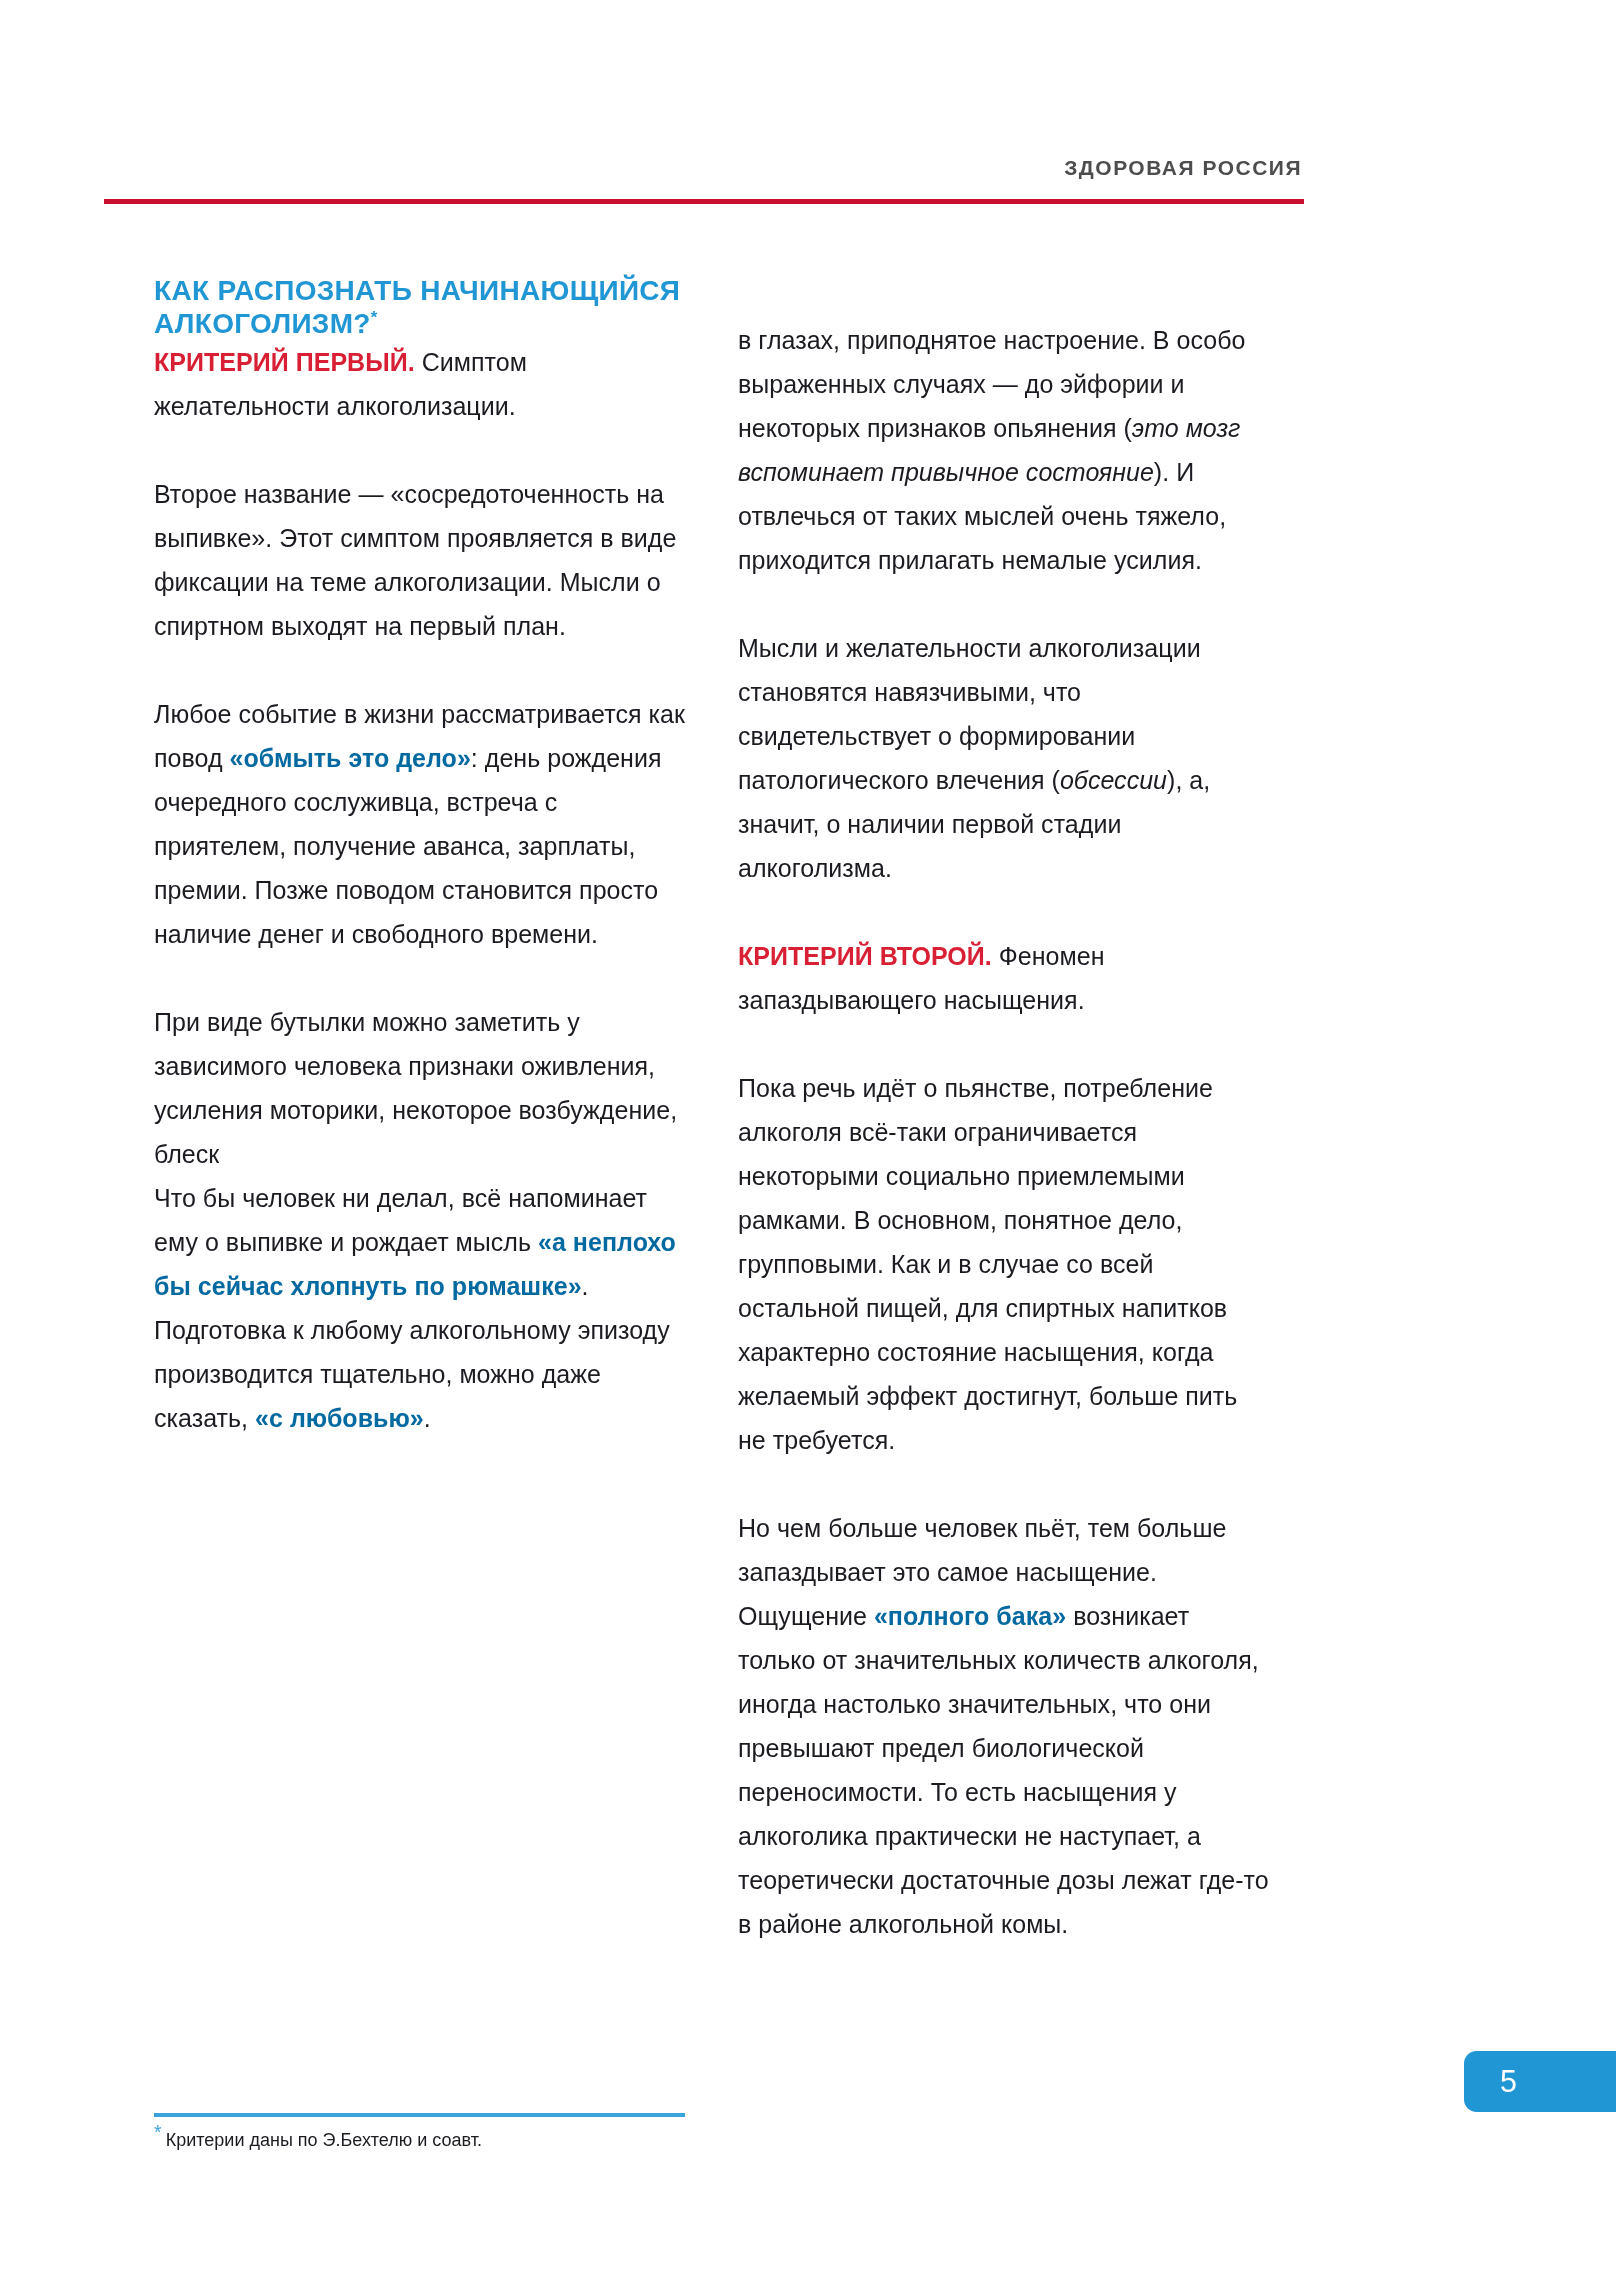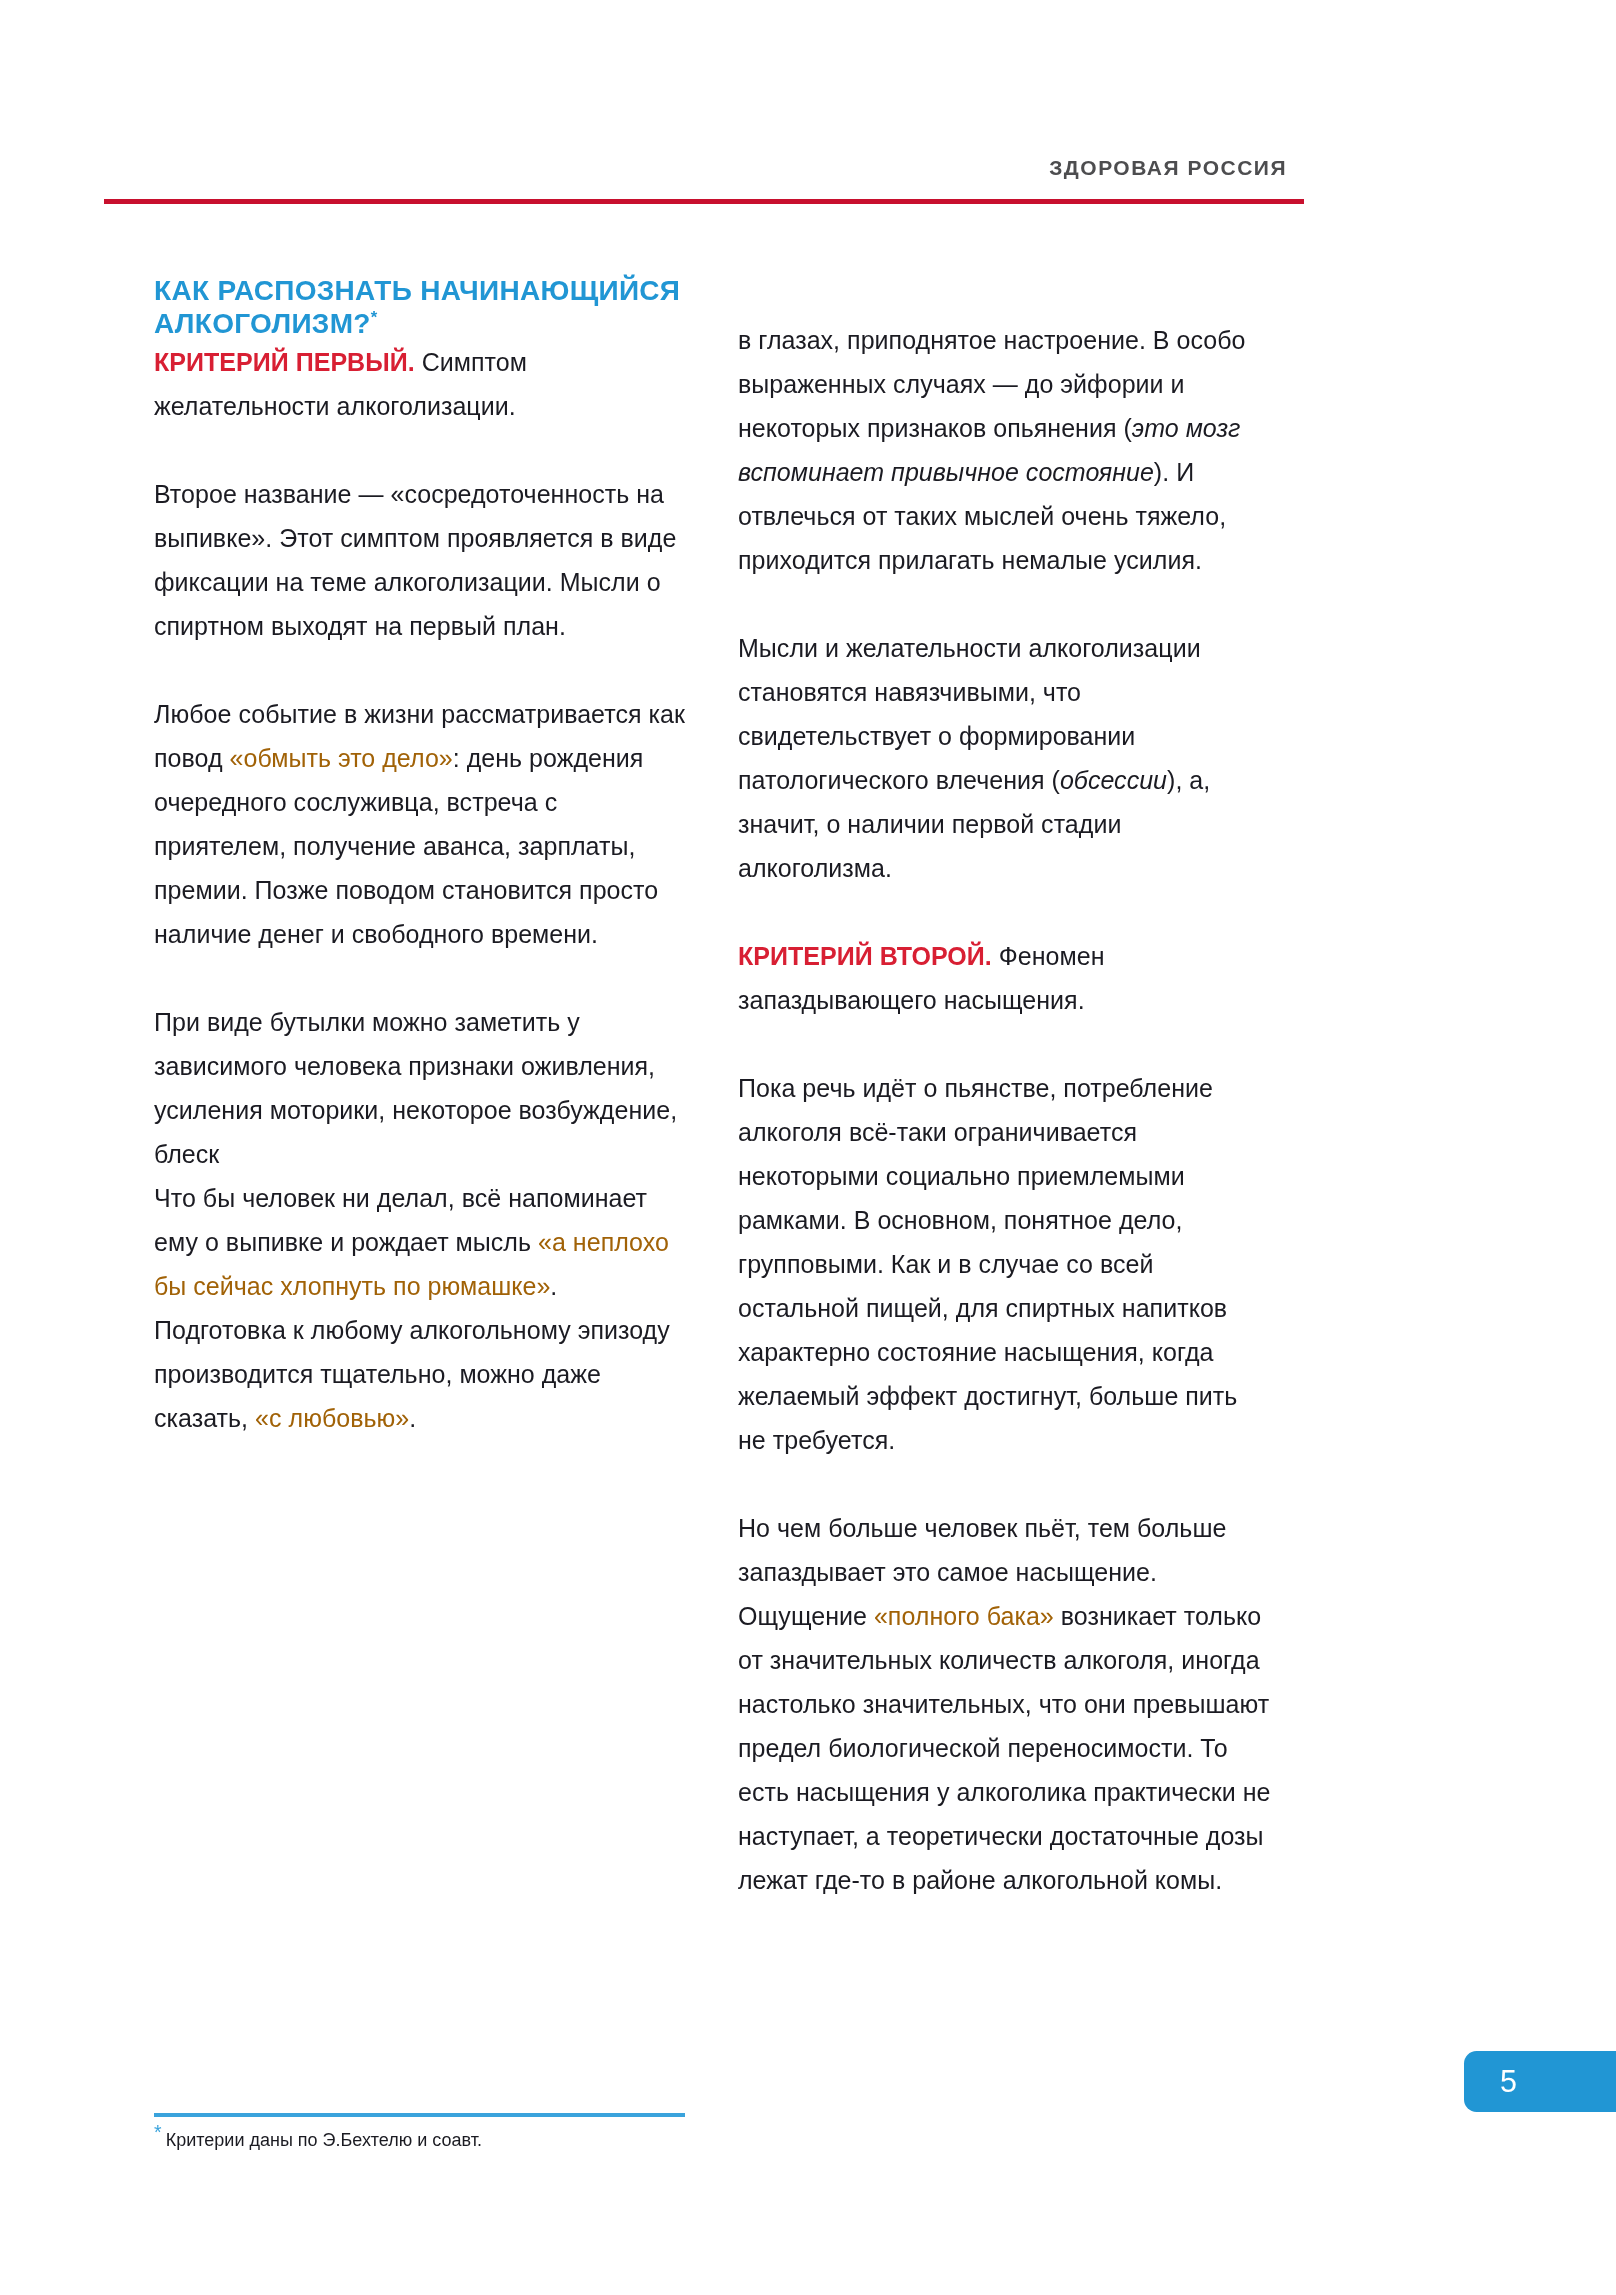--- a/index.html
+++ b/index.html
@@ -20,21 +20,21 @@
   
   .header {
     position: absolute;
     left: 104px;
     top: 156px;
     width: 1200px;
     height: 49px;
   }
   .header-title {
     position: absolute;
-    right: 17px;
+    right: 2px;
     top: 0;
     font-size: 21px;
     font-weight: bold;
     letter-spacing: 1.5px;
     color: #4d4d4f;
     white-space: nowrap;
     margin-left: 16px;
   }
   .header-rule {
     position: absolute;
@@ -59,22 +59,22 @@
   .col-right { left: 738px; margin-top: 44px; }
 
   p.para {
     margin: 0 0 44px 0;
     padding: 0;
   }
   p.para.tight { margin-bottom: 0; }
 
   
   .red-em {
-    color: #a16207;
-    font-weight: normal;
+    color: #0369a1;
+    font-weight: bold;
   }
   .ital {
     font-style: italic;
   }
 
   
   .section-head {
     color: #2196d4;
     font-weight: bold;
     font-size: 28px;

